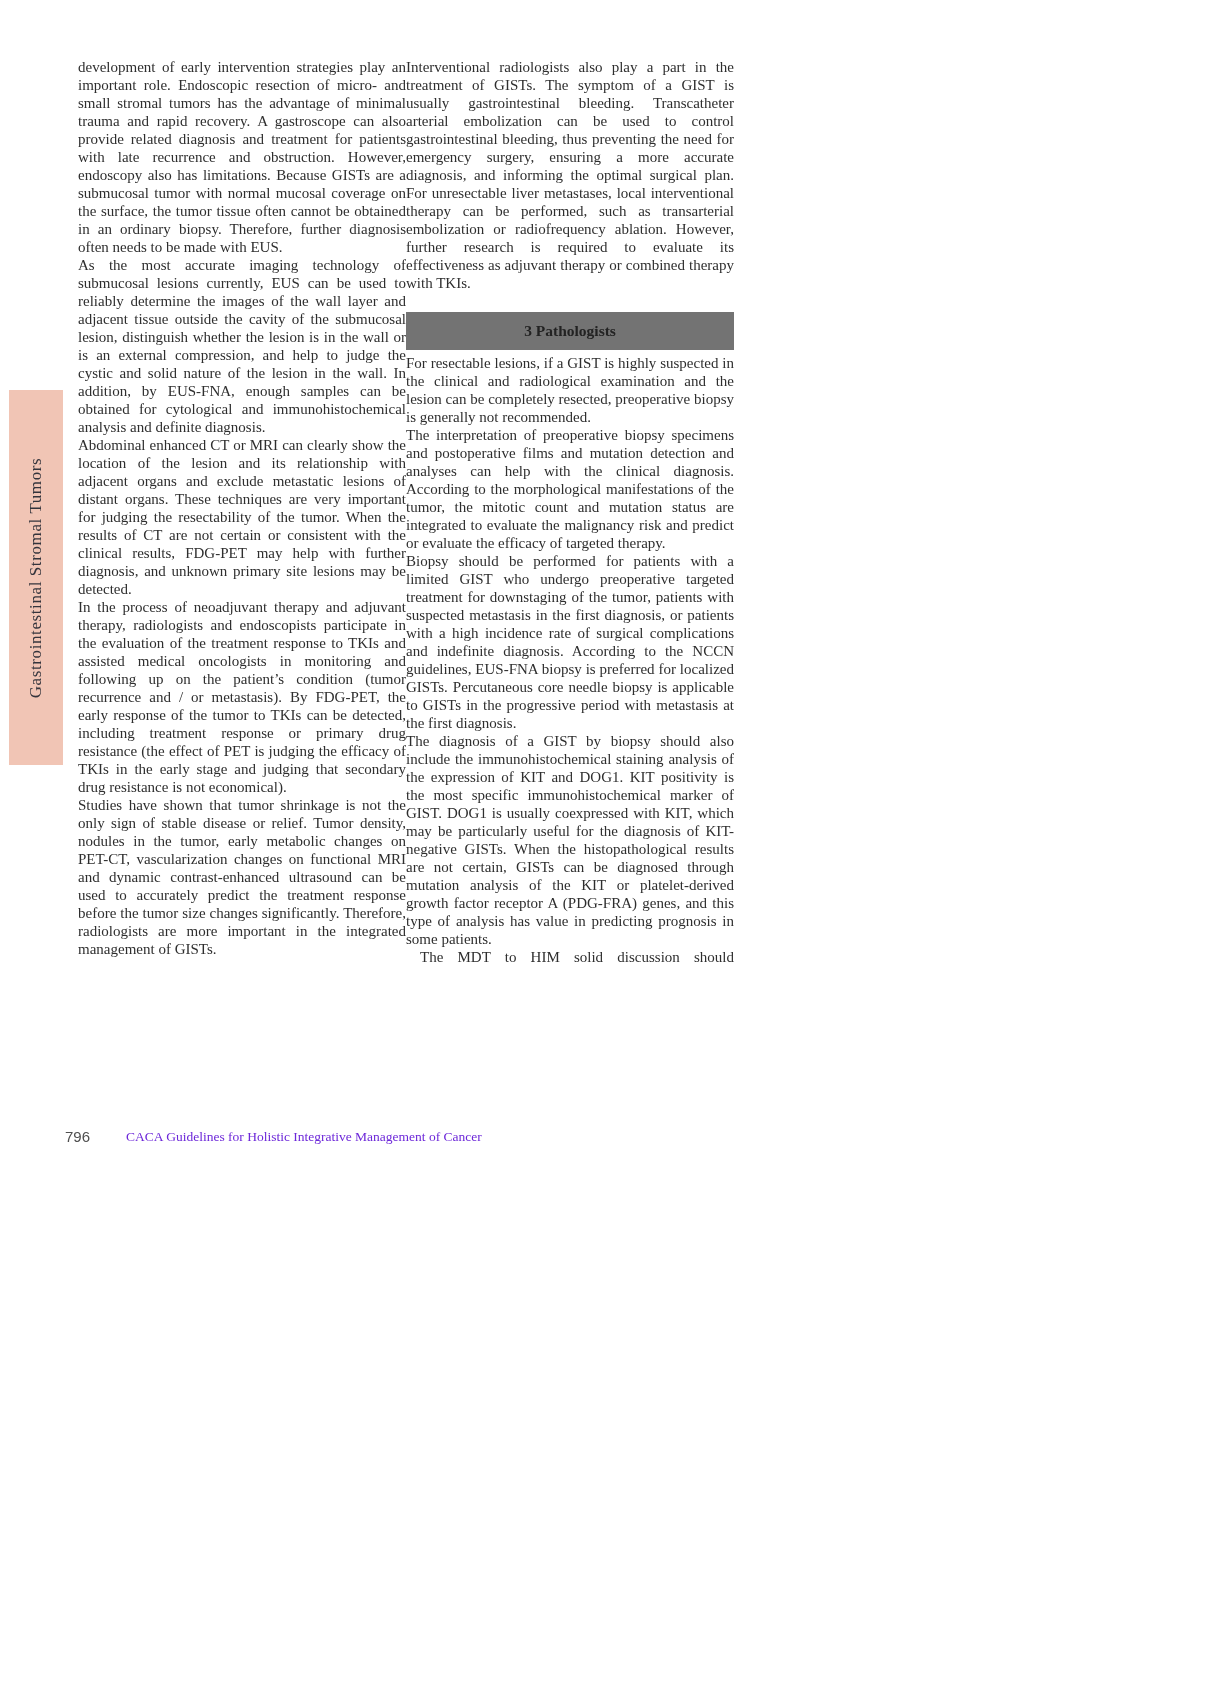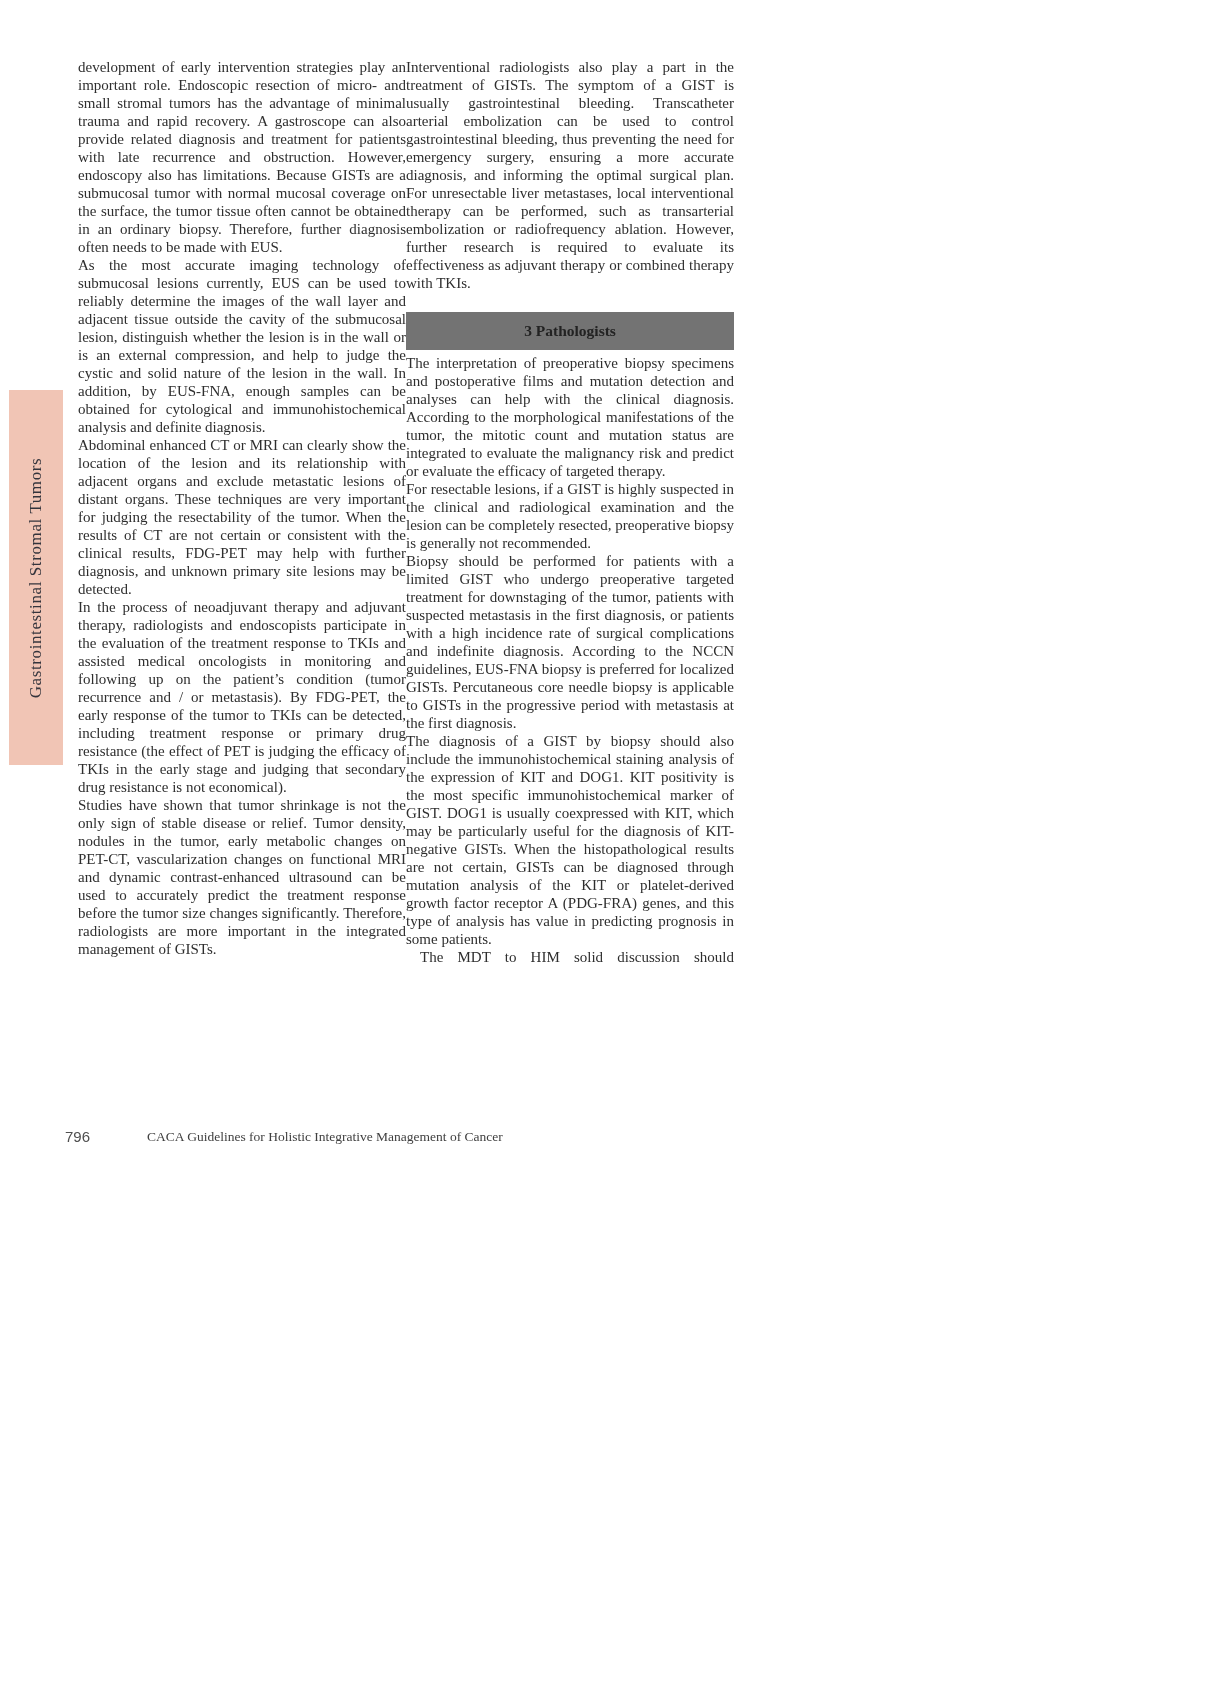--- a/index.html
+++ b/index.html
@@ -76,31 +76,30 @@
     text-align-last: justify;
   }
 
   
   .footer {
     position: absolute;
     left: 65px;
     top: 1128px;
     display: flex;
     align-items: center;
-    gap: 21px;
   }
   .page-num {
     font-family: "Liberation Sans", sans-serif;
     font-size: 15px;
     color: #4f4f4f;
   }
   .footer-text {
     margin-left: 36px;
     font-size: 13.5px;
-    color: #404040;
+    color: #6d28d9;
   }
 </style>
 </head>
 <body>
 
 <div class="page">
 
   <div class="side-tab" style="background-color: rgb(241, 197, 181);">
     <span class="side-tab-text">Gastrointestinal Stromal Tumors</span>
   </div>
@@ -118,22 +117,22 @@
     <div class="col">
       <div class="para-group-before">
           <p>Interventional radiologists also play a part in the treatment of GISTs. The symptom of a GIST is usually gastrointestinal bleeding. Transcatheter arterial embolization can be used to control gastrointestinal bleeding, thus preventing the need for emergency surgery, ensuring a more accurate diagnosis, and informing the optimal surgical plan. For unresectable liver metastases, local interventional therapy can be performed, such as transarterial embolization or radiofrequency ablation. However, further research is required to evaluate its effectiveness as adjuvant therapy or combined therapy with TKIs.</p>
         </div>
 
       <div class="section-bar" style="background-color: #737373;">
         <span>3 Pathologists</span>
       </div>
 
       <div class="para-group-after">
+          <p>For resectable lesions, if a GIST is highly suspected in the clinical and radiological examination and the lesion can be completely resected, preoperative biopsy is generally not recommended.</p>
           <p>The interpretation of preoperative biopsy specimens and postoperative films and mutation detection and analyses can help with the clinical diagnosis. According to the morphological manifestations of the tumor, the mitotic count and mutation status are integrated to evaluate the malignancy risk and predict or evaluate the efficacy of targeted therapy.</p>
-          <p>For resectable lesions, if a GIST is highly suspected in the clinical and radiological examination and the lesion can be completely resected, preoperative biopsy is generally not recommended.</p>
           <p>Biopsy should be performed for patients with a limited GIST who undergo preoperative targeted treatment for downstaging of the tumor, patients with suspected metastasis in the first diagnosis, or patients with a high incidence rate of surgical complications and indefinite diagnosis. According to the NCCN guidelines, EUS-FNA biopsy is preferred for localized GISTs. Percutaneous core needle biopsy is applicable to GISTs in the progressive period with metastasis at the first diagnosis.</p>
           <p>The diagnosis of a GIST by biopsy should also include the immunohistochemical staining analysis of the expression of KIT and DOG1. KIT positivity is the most specific immunohistochemical marker of GIST. DOG1 is usually coexpressed with KIT, which may be particularly useful for the diagnosis of KIT-negative GISTs. When the histopathological results are not certain, GISTs can be diagnosed through mutation analysis of the KIT or platelet-derived growth factor receptor A (PDG-FRA) genes, and this type of analysis has value in predicting prognosis in some patients.</p>
           <p>The MDT to HIM solid discussion should</p>
         </div>
     </div>
 
   </div>
 
   <div class="footer">
     <span class="page-num">796</span>

